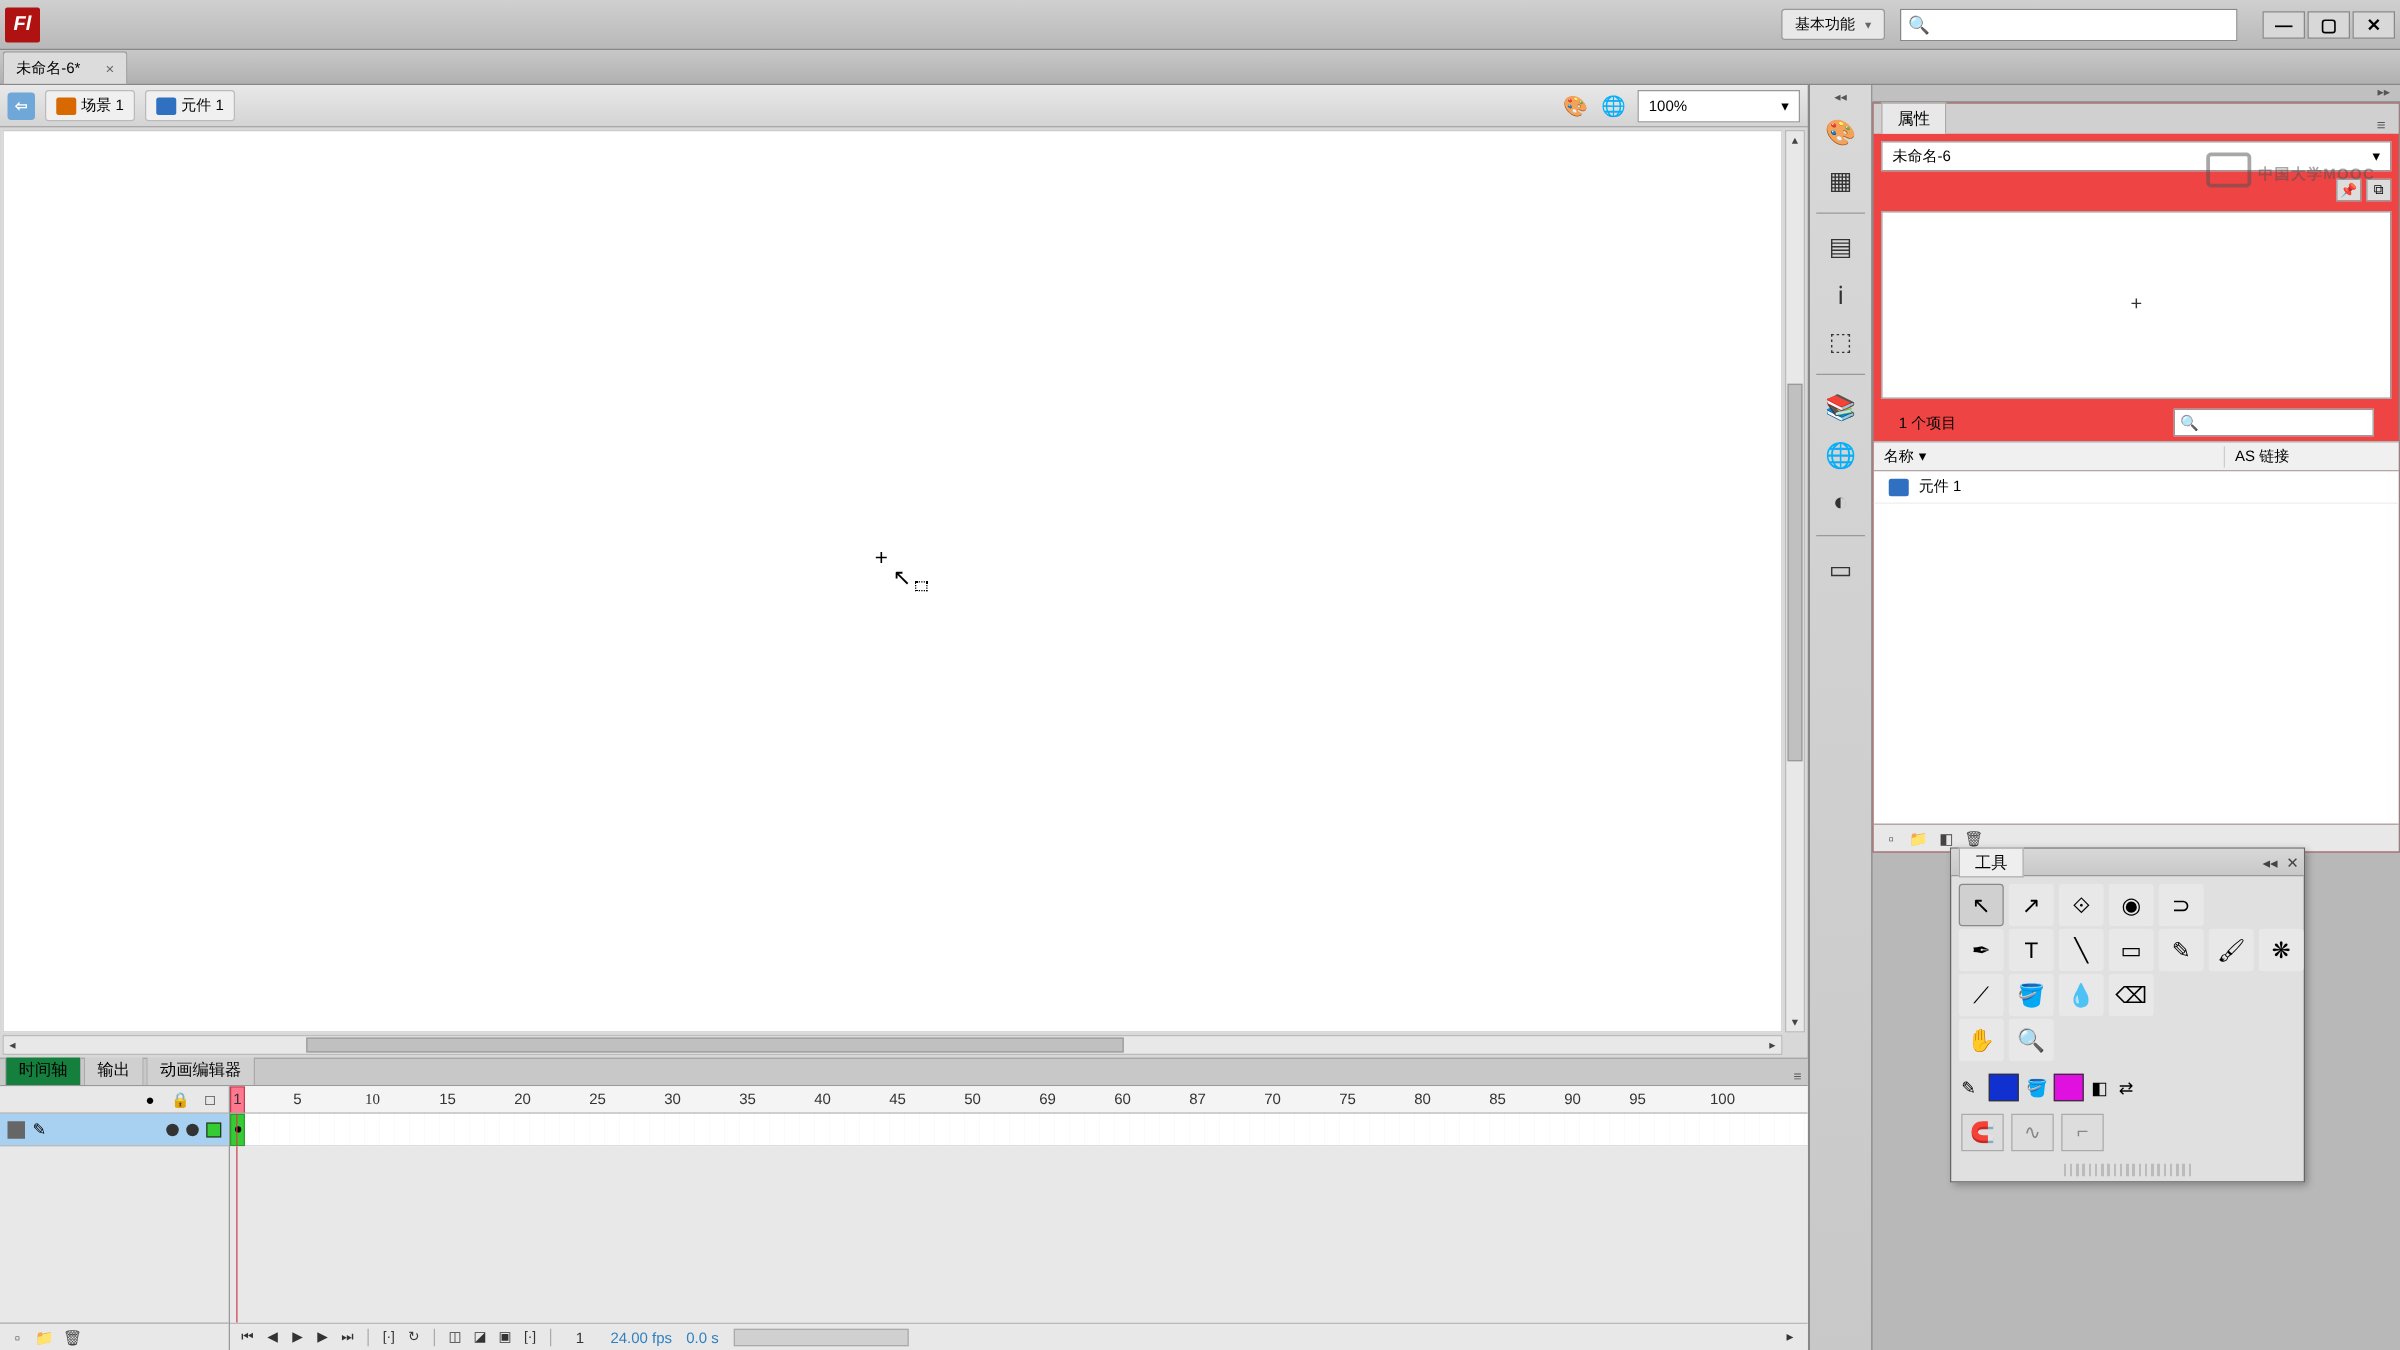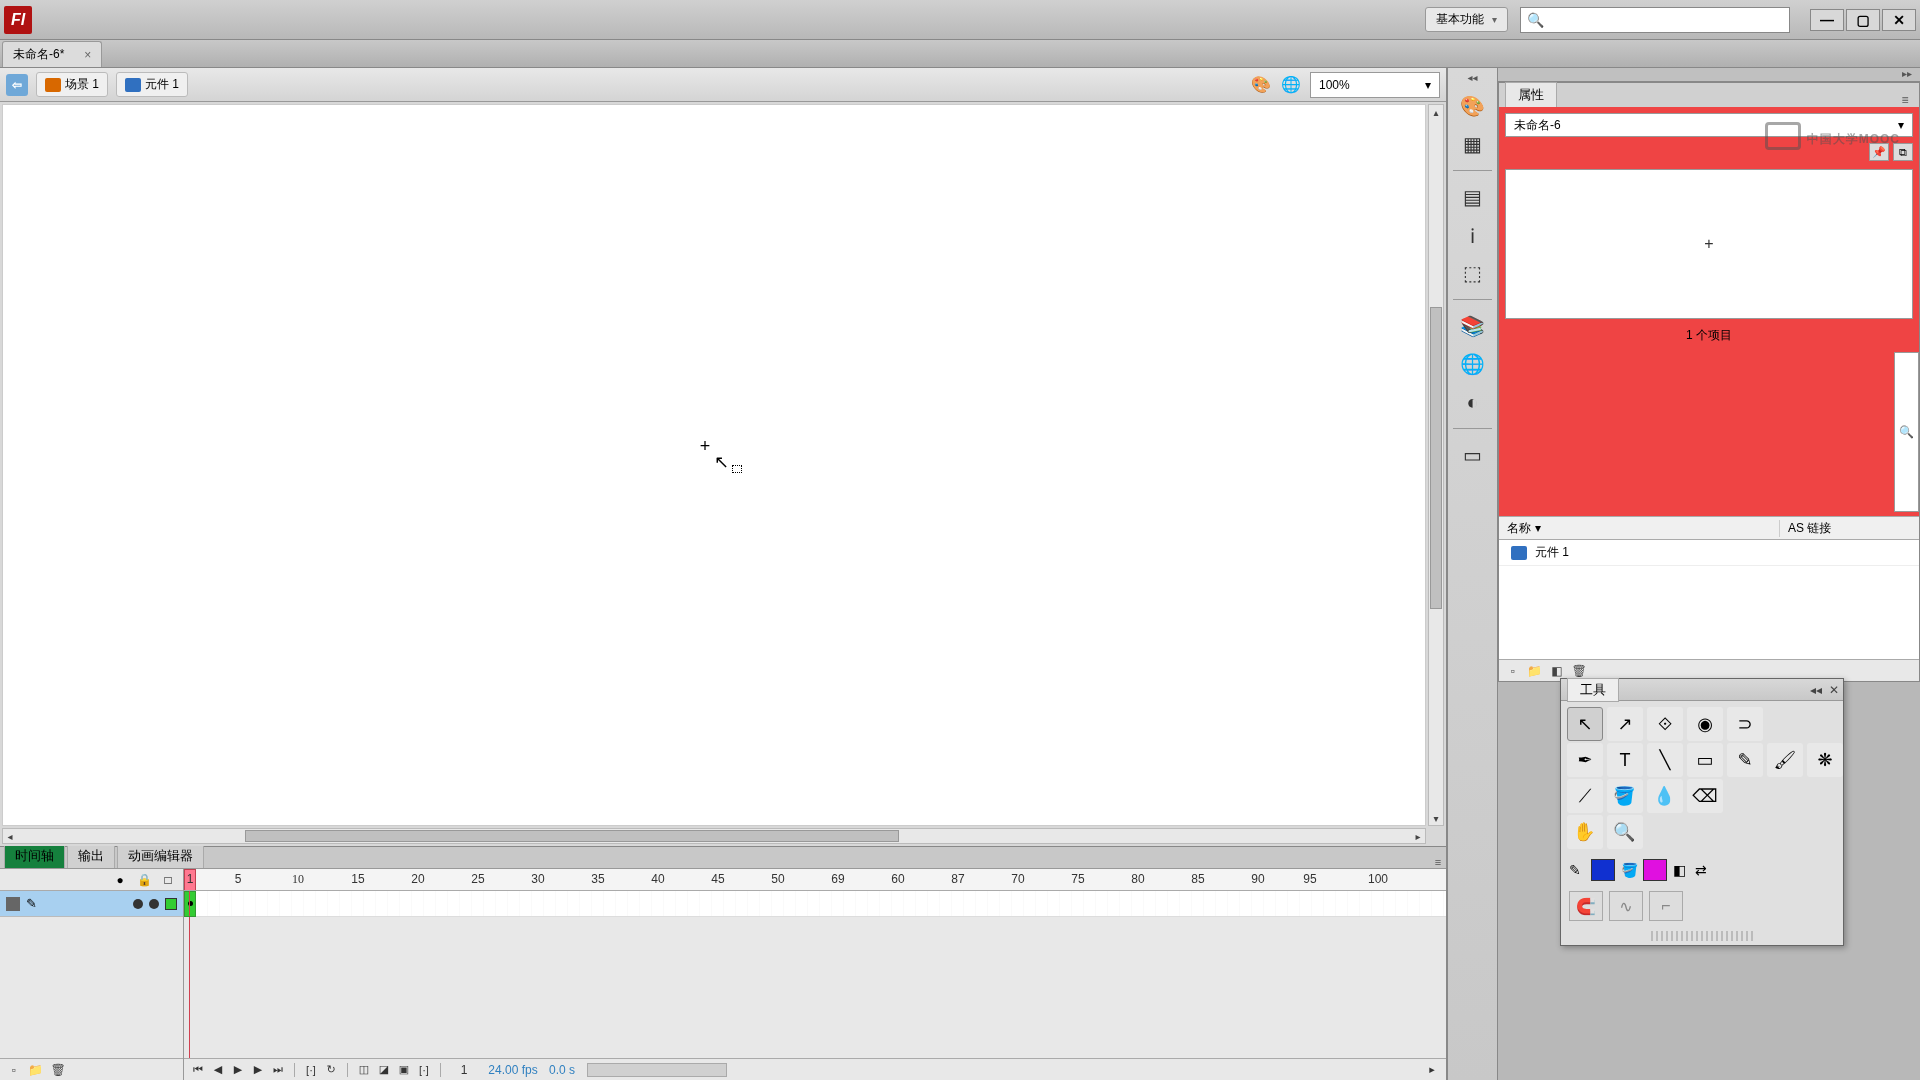--- a/index.html
+++ b/index.html
@@ -112,21 +112,21 @@
 .lib-tabs { height: 24px; display: flex; align-items: flex-end; background: #d0d0d0; padding-left: 6px; }
 .lib-tab { padding: 3px 12px; background: #e8e8e8; border: 1px solid #aaa; border-bottom: none; font-size: 13px; }
 .watermark { position: absolute; top: 14px; right: 20px; font-size: 28px; color: rgba(80,80,80,0.5); font-weight: bold; pointer-events: none; letter-spacing: 1px; margin-top: 36px; }
 .wm-logo{display:inline-block;width:36px;height:28px;border:3px solid rgba(80,80,80,0.5);border-radius:4px;vertical-align:middle;margin-right:6px}
 .lib-menu{width:20px;text-align:center;color:#555;margin-left:auto;margin-right:4px}
 .lib-doc-dd { margin: 6px; height: 24px; background: #fff; border: 1px solid #999; display: flex; align-items: center; padding: 0 8px; justify-content: space-between; font-size: 14px; }
 .lib-dd-icons{display:flex;gap:4px;margin:0 6px 4px;justify-content:flex-end}
 .lib-dd-icons span{width:20px;height:18px;border:1px solid #999;background:#ddd;font-size:11px;display:flex;align-items:center;justify-content:center}
 .lib-preview { height: 150px; margin: 4px 6px; background: #fff; border: 1px solid #999; position: relative; }
 .lib-preview .cross { position: absolute; left: 50%; top: 50%; transform: translate(-50%,-50%); font-size: 16px; color: #333; }
-.lib-count-row { display: flex; align-items: center; padding: 4px 0; gap: 8px; font-size: 13px; flex-direction: column; }
+.lib-count-row { display: flex; align-items: center; padding: 4px 20px; gap: 8px; font-size: 13px; }
 .lib-search { flex: 0 0 160px; height: 22px; background: #fff; border: 1px solid #999; display:flex;align-items:center;padding:0 4px;margin-left:auto }
 .lib-header { height: 24px; background: #f0f0f0; border-top: 1px solid #aaa; border-bottom: 1px solid #aaa; display: flex; align-items: center; font-size: 13px; }
 .lib-hcol1 { width: 280px; padding-left: 8px; display:flex;align-items:center;gap:4px }
 .lib-hcol2 { flex: 1; padding-left: 8px; border-left:1px solid #ccc }
 .lib-list { flex: 1; background: #fff; }
 .lib-item { height: 26px; display: flex; align-items: center; gap: 8px; padding-left: 12px; font-size: 14px; border-bottom: 1px solid #eee; }
 .lib-item-icon { width: 16px; height: 14px; background: #3070c0; border-radius: 2px; }
 .lib-footer { height: 22px; background: #e8e8e8; border-top: 1px solid #aaa; display: flex; align-items: center; gap: 6px; padding: 0 6px; }
 
 

